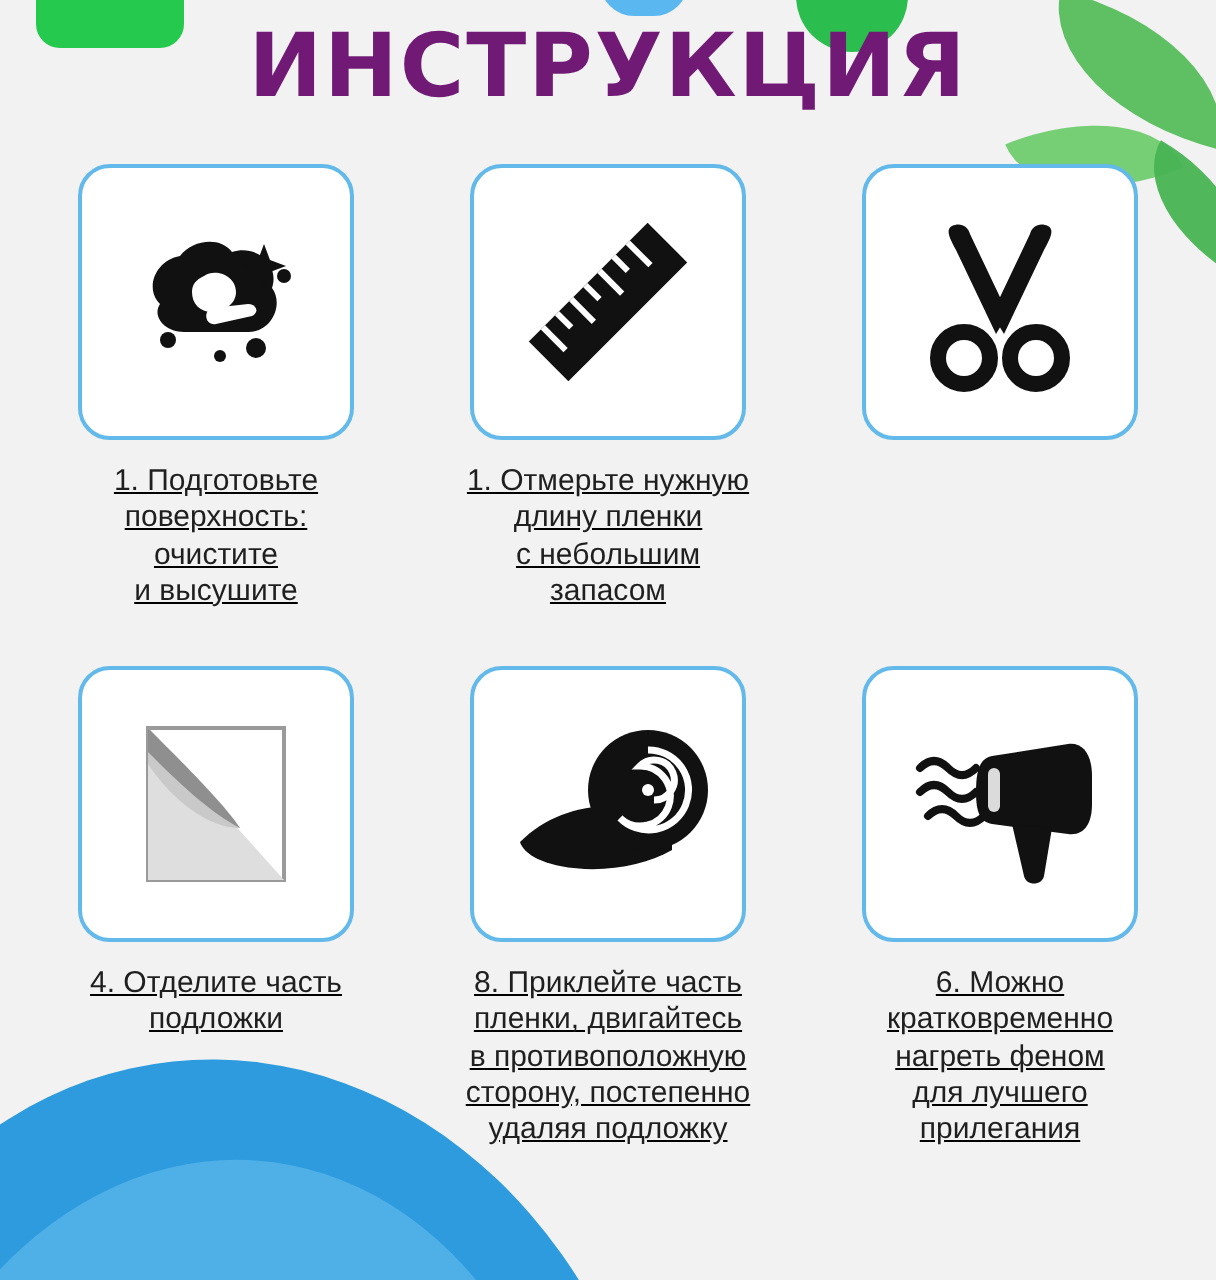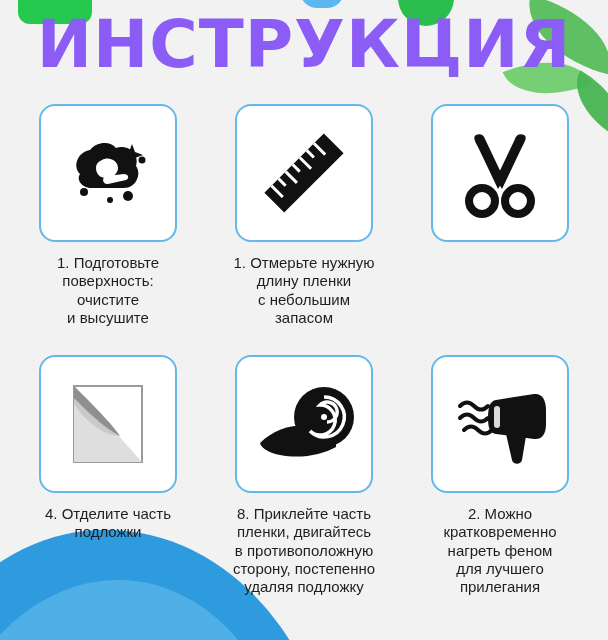--- a/index.html
+++ b/index.html
@@ -112,35 +112,36 @@
 
   
   .content {
     position: relative;
     z-index: 2;
     padding: 0 18px;
   }
   .page-title {
     margin: 12px 0 0 0;
     text-align: center;
-    color: #8b5cf6;
-    font-size: 66px;
+    color: #701a75;
+    font-size: 44px;
     line-height: 1;
     font-weight: bold;
     letter-spacing: 1px;
     font-family: "DejaVu Sans", sans-serif;
     text-transform: uppercase;
   }
 
   .grid {
     margin-top: 26px;
     display: grid;
     grid-template-columns: repeat(3, 1fr);
     column-gap: 16px;
     row-gap: 6px;
+    text-decoration: underline;
   }
   .step {
     display: flex;
     flex-direction: column;
     align-items: center;
   }
   .icon-box {
     width: 138px;
     height: 138px;
     background: #ffffff;
@@ -287,21 +288,21 @@
               <path d="M10 26 q7 -7 14 0 q7 7 14 0"></path>
               <path d="M10 38 q7 -7 14 0 q7 7 14 0"></path>
               <path d="M14 50 q7 -7 14 0 q7 7 14 0"></path>
             </g>
             <path d="M46 20 L84 14 C92 13 96 20 96 30 L96 44 C96 54 92 60 84 59 L46 54 C40 53 38 48 38 38 C38 27 40 21 46 20 Z" fill="#111"></path>
             <path d="M56 54 L76 56 L72 80 C71 85 63 85 62 80 Z" fill="#111"></path>
             <rect x="44" y="26" width="6" height="22" rx="3" fill="#fff" opacity="0.85"></rect>
           </svg>
         </span>
       </div>
-      <div class="step-caption">2. Можно
+      <div class="step-caption">6. Можно
 кратковременно
 нагреть феном
 для лучшего
 прилегания</div>
     </div>
 
   </div>
 </div>
 
 </body></html>

